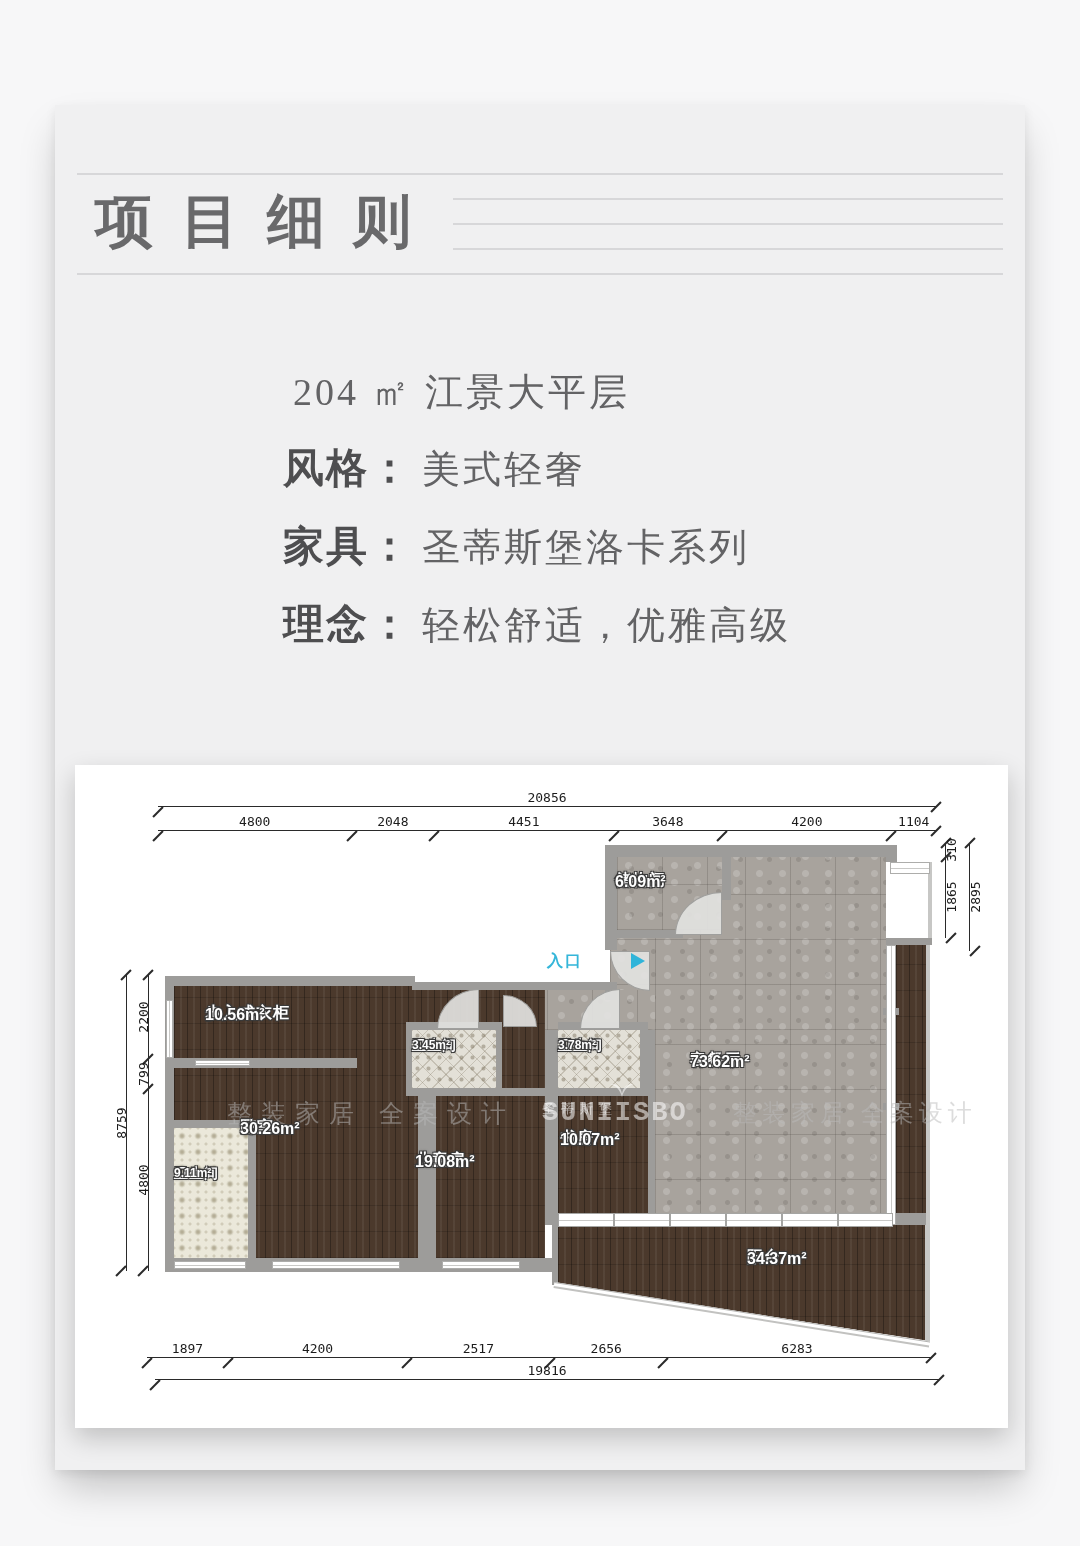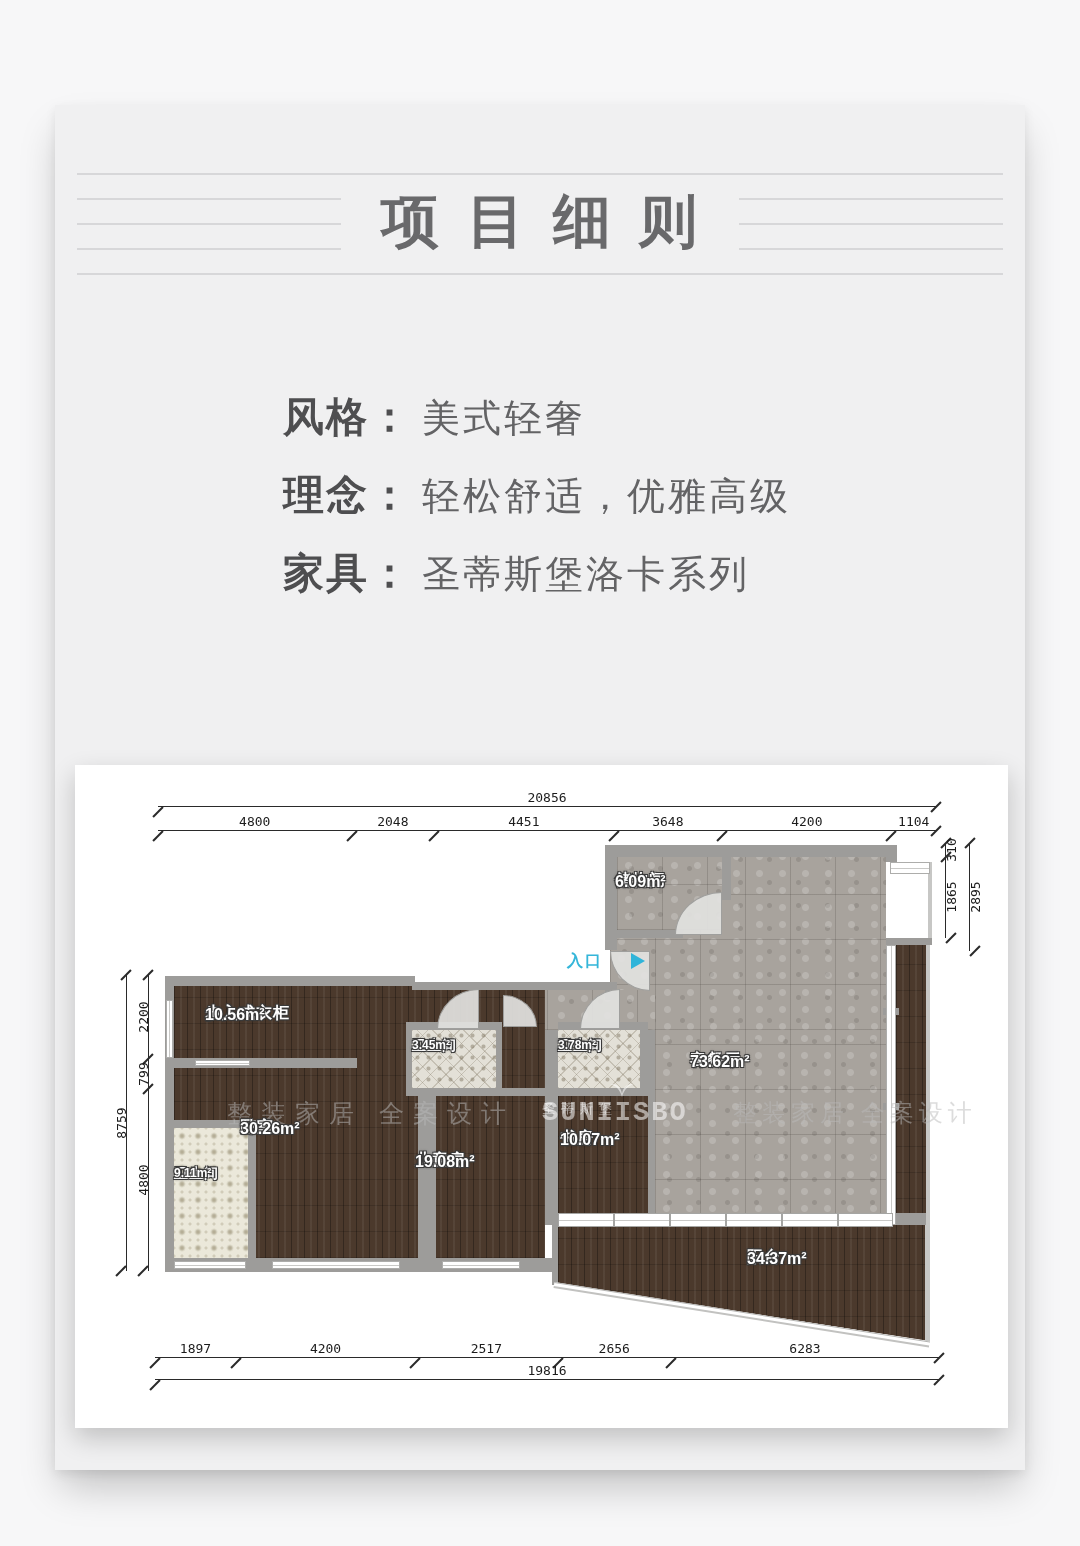--- a/index.html
+++ b/index.html
@@ -12,21 +12,21 @@
   
   .card{
     position:absolute;left:55px;top:105px;width:970px;height:1365px;
     background:#f0f0f1;
     box-shadow:0 22px 38px -6px rgba(0,0,0,.22), 0 4px 10px rgba(0,0,0,.08);
   }
   
   .title-lines{position:absolute;left:22px;top:60px;width:926px;height:120px;}
   .tline{position:absolute;left:0;width:100%;height:2px;background:#d7d7d9;}
   .title-text{
-    position:absolute;left:0;top:78px;width:100%;text-align:center;
+    position:absolute;left:0;top:78px;width:100%;
     font-family:"Liberation Serif","DejaVu Serif",serif;
     font-size:58px;font-weight:600;color:#69696b;letter-spacing:28px;
     z-index:2;
   }
   .title-text span{background:#f0f0f1;padding:6px 14px 6px 40px;}
   
   .info{position:absolute;left:228px;top:262px;}
   .info-row{display:flex;align-items:baseline;margin-bottom:23px;font-family:"Liberation Serif","DejaVu Serif",serif;}
   .info-label{font-size:41px;font-weight:bold;color:#4e4e50;letter-spacing:2px;}
   .info-value{font-size:38px;color:#636365;margin-left:10px;letter-spacing:3px;}
@@ -105,32 +105,33 @@
     <div class="tline" style="top:8px"></div>
     <div class="tline" style="top:33px"></div>
     <div class="tline" style="top:58px"></div>
     <div class="tline" style="top:83px"></div>
     <div class="tline" style="top:108px"></div>
   </div>
   <div class="title-text"><span>项目细则</span></div>
 
   <div class="info">
     <div class="info-row">
+      <span class="info-value">204 ㎡ 江景大平层</span>
     </div>
     <div class="info-row">
       <span class="info-label">风格：</span>
       <span class="info-value">美式轻奢</span>
     </div>
     <div class="info-row">
+      <span class="info-label">家具：</span>
+      <span class="info-value">圣蒂斯堡洛卡系列</span>
+    </div>
+    <div class="info-row">
       <span class="info-label">理念：</span>
       <span class="info-value">轻松舒适，优雅高级</span>
-    </div>
-    <div class="info-row">
-      <span class="info-label">家具：</span>
-      <span class="info-value">圣蒂斯堡洛卡系列</span>
     </div>
   </div>
 
   <div class="panel">
 
     <div class="stone" style="left:535px;top:83px;width:276px;height:182px"></div>
     <div class="stone" style="left:580px;top:265px;width:231px;height:195px"></div>
     <div class="stone" style="left:337px;top:225px;width:243px;height:40px"></div>
     <div class="stone" style="left:542px;top:92px;width:105px;height:73px"></div>
     <div class="wood" style="left:99px;top:221px;width:371px;height:272px"></div>
@@ -182,21 +183,21 @@
     <div class="win win-h" style="left:197px;top:496px;width:128px;height:8px"></div>
     <div class="win win-h" style="left:367px;top:496px;width:78px;height:8px"></div>
     <div class="win win-h" style="left:120px;top:295px;width:55px;height:6px"></div>
 
     <div class="door" style="left:600px;top:127px;width:47px;height:43px;border-radius:100% 0 0 0"></div>
     <div class="door" style="left:535px;top:186px;width:40px;height:40px;border-radius:0 0 0 100%"></div>
     <div class="door" style="left:362px;top:224px;width:42px;height:40px;border-radius:100% 0 0 0"></div>
     <div class="door" style="left:428px;top:230px;width:34px;height:32px;border-radius:0 100% 0 0"></div>
     <div class="door" style="left:505px;top:224px;width:40px;height:40px;border-radius:100% 0 0 0"></div>
 
-    <div class="entrance-label" style="left:492px;top:186px">入口</div>
+    <div class="entrance-label" style="left:472px;top:186px">入口</div>
     <div class="entrance-arrow" style="left:556px;top:188px"></div>
 
     <div class="room-label" style="left:540px;top:105px;width:110px">
       <div class="rname">储物间</div>
       <div class="rarea">6.09m²</div>
     </div>
     <div class="room-label" style="left:615px;top:285px;width:145px">
       <div class="rname">客餐厅</div>
       <div class="rarea">73.62m²</div>
     </div>
@@ -286,21 +287,21 @@
           <span>2200</span>
         </div>
       <div class="dim-seg" style="flex-grow:799">
           <span>799</span>
         </div>
       <div class="dim-seg" style="flex-grow:4800">
           <span>4800</span>
         </div>
     </div>
 
-    <div class="hdim" style="left:80px;top:577px;width:784px">
+    <div class="hdim" style="left:72px;top:577px;width:784px">
       <div class="dim-seg" style="flex-grow:1897">1897</div>
       <div class="dim-seg" style="flex-grow:4200">4200</div>
       <div class="dim-seg" style="flex-grow:3339">2517</div>
       <div class="dim-seg" style="flex-grow:2656">2656</div>
       <div class="dim-seg" style="flex-grow:6283">6283</div>
     </div>
     <div class="hdim" style="left:80px;top:599px;width:784px">
       <div class="dim-seg" style="flex-grow:1">19816</div>
     </div>
 

